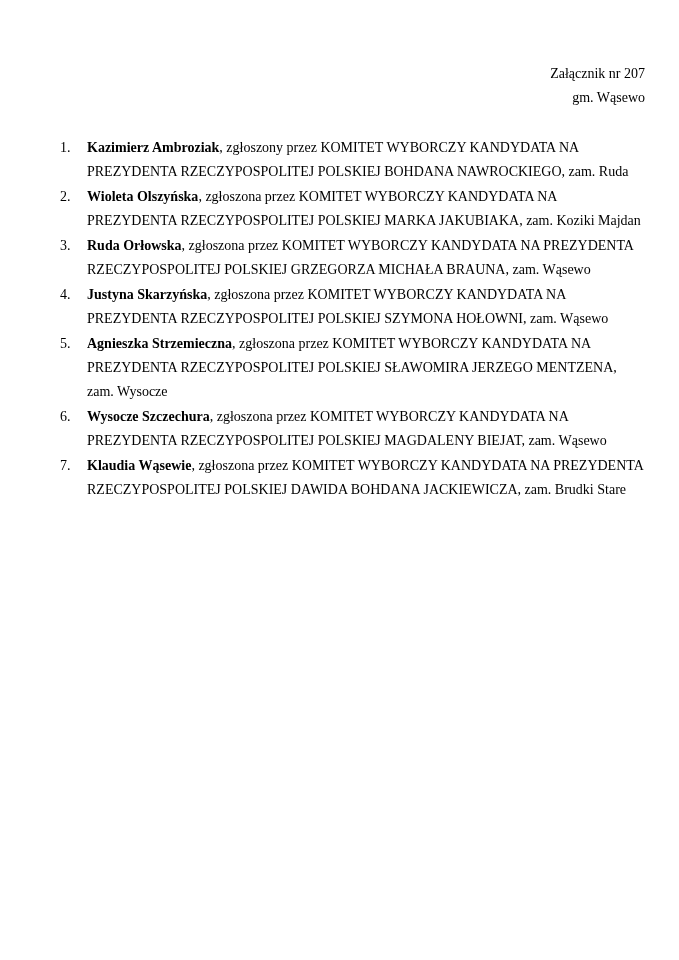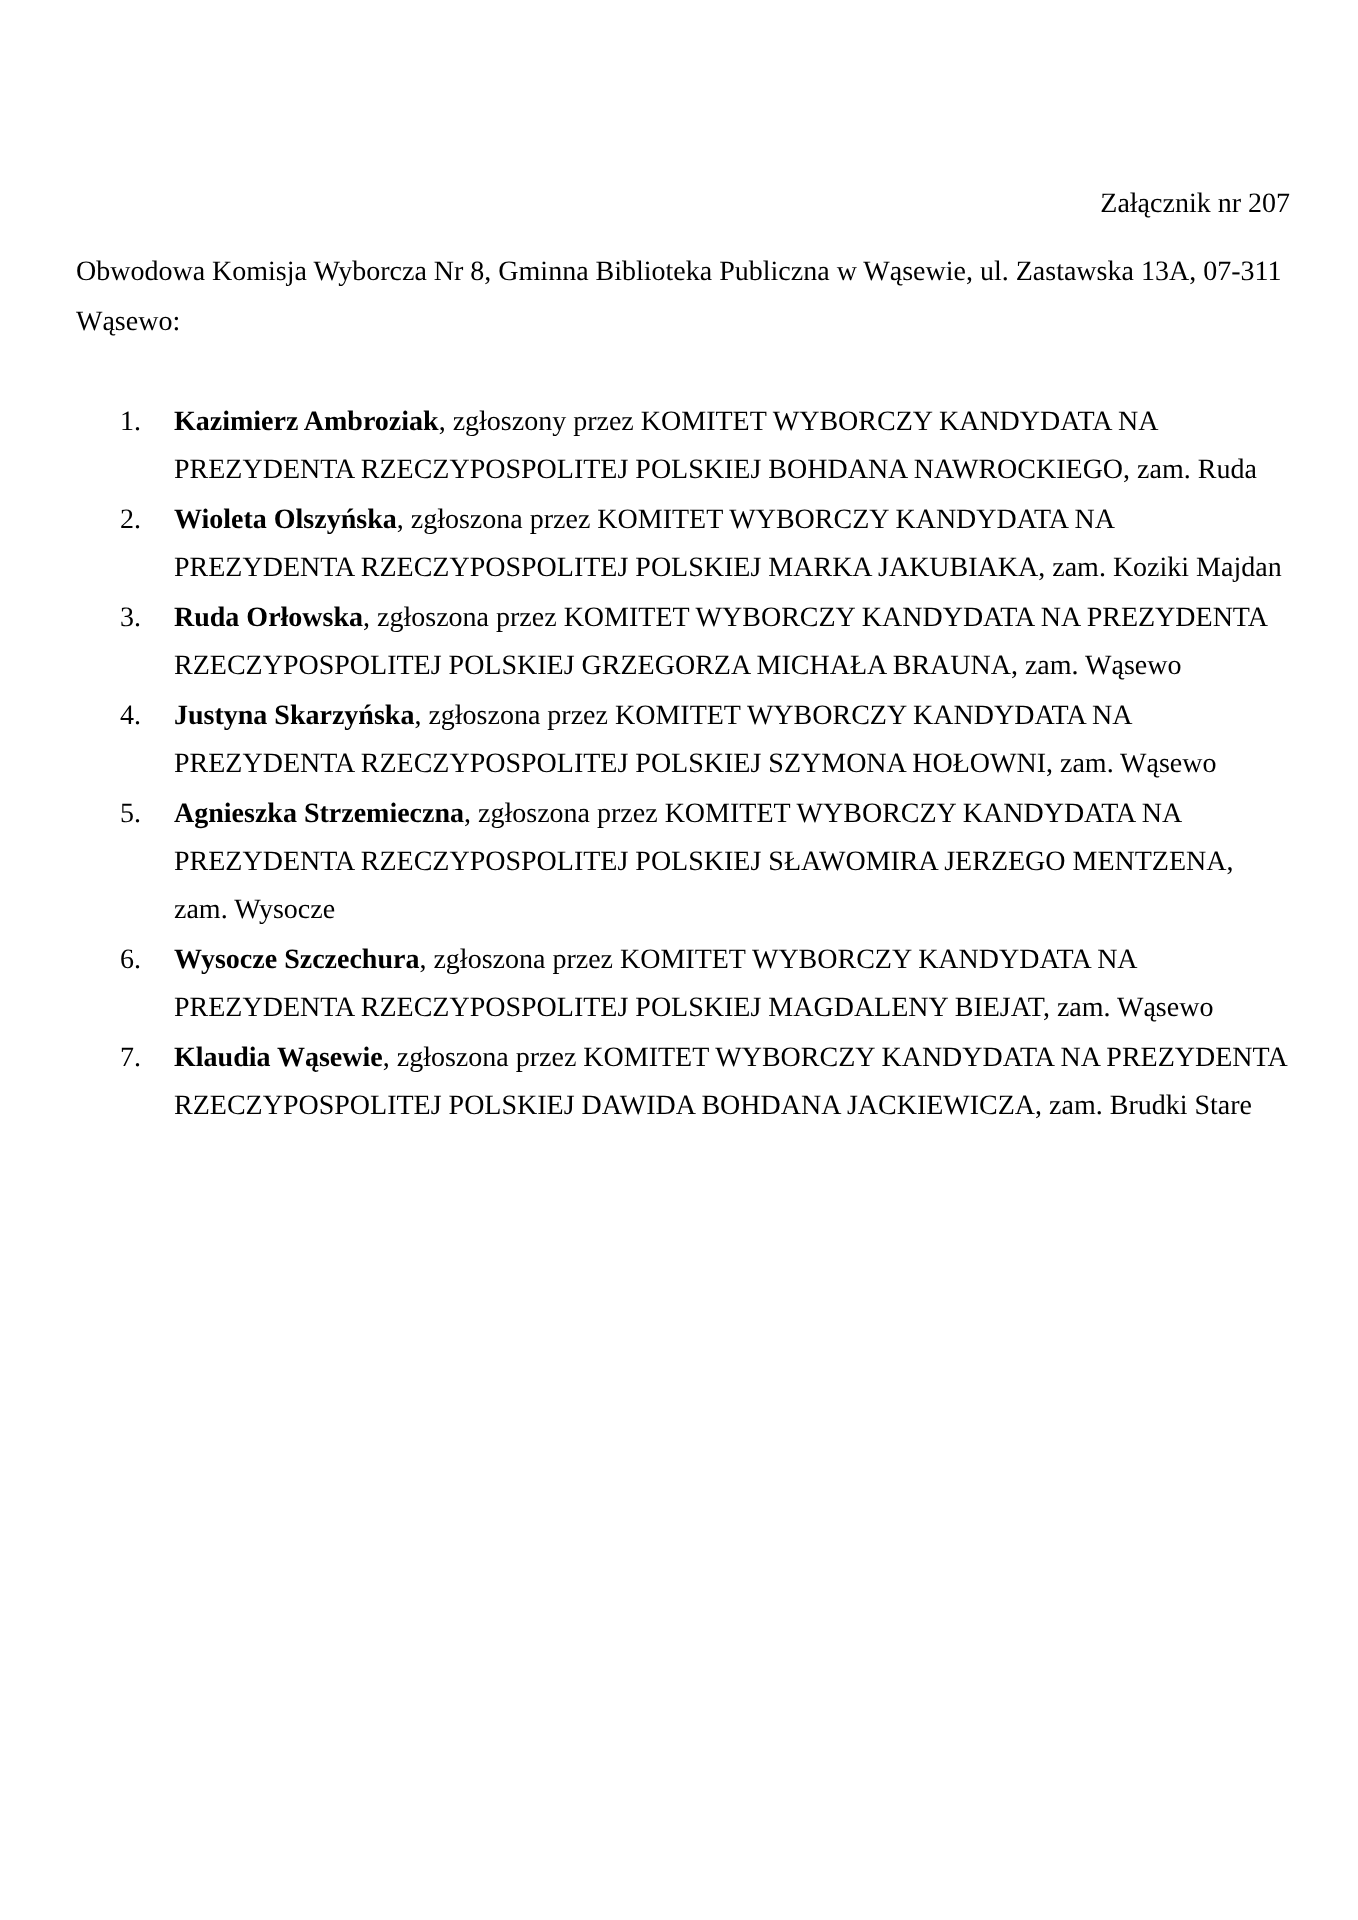--- a/index.html
+++ b/index.html
@@ -11,21 +11,20 @@
     background: #ffffff;
     color: #000000;
     font-family: "Liberation Serif", "DejaVu Serif", serif;
     font-size: 14px;
     padding: 62px 34px 0 38px;
     overflow: hidden;
   }
   .attachment-block {
     text-align: right;
     line-height: 24px;
-    margin-top: 29px;
   }
   .intro {
     margin: 9px 0 0 0;
     line-height: 25px;
     text-align: left;
   }
   .member-list {
     margin-top: 26px;
   }
   .member {
@@ -41,23 +40,23 @@
   .member .body { flex: 1 1 auto; }
   .member .name { font-weight: bold; text-align: right; }
 </style>
 </head>
 <body>
 
 <div class="page">
 
   <div class="attachment-block">
     <div>Załącznik nr 207</div>
+    <div>gm. Wąsewo</div>
   </div>
 
-  <p class="intro">Obwodowa Komisja Wyborcza Nr 8, Gminna Biblioteka Publiczna w Wąsewie, ul. Zastawska 13A, 07-311 Wąsewo:</p>
 
   <div class="member-list">
 
     <div class="member">
       <span class="num">1.</span>
       <span class="body"><span class="name">Kazimierz Ambroziak</span><span>, zgłoszony przez KOMITET WYBORCZY KANDYDATA NA PREZYDENTA RZECZYPOSPOLITEJ POLSKIEJ BOHDANA NAWROCKIEGO, zam. Ruda</span></span>
     </div>
 
     <div class="member">
       <span class="num">2.</span>

